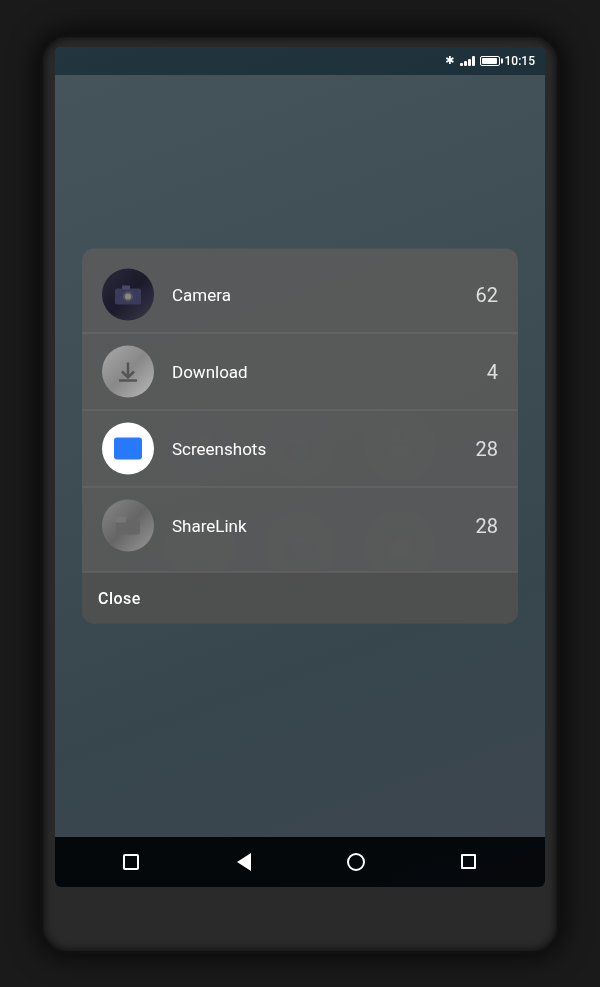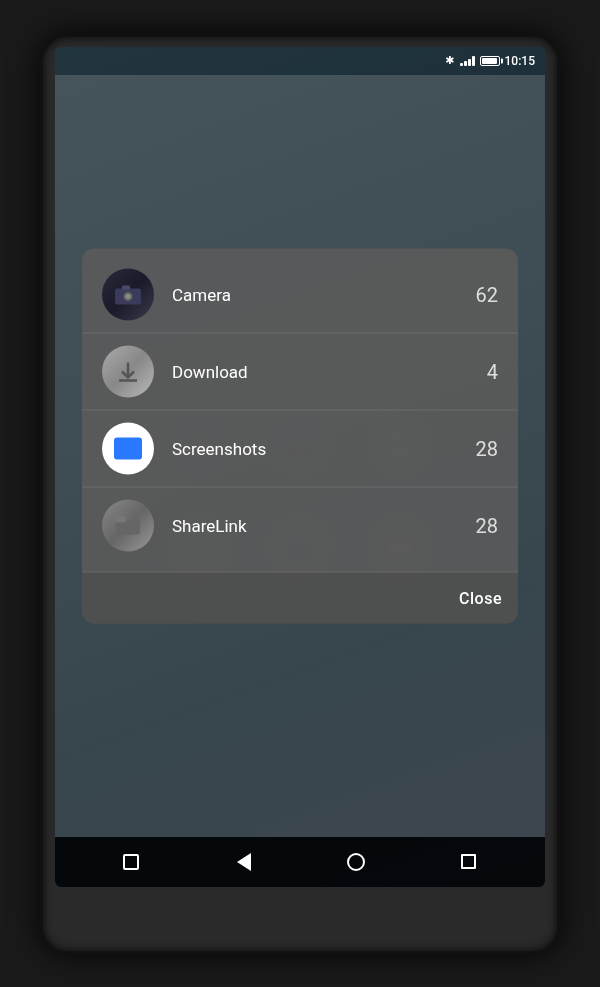--- a/index.html
+++ b/index.html
@@ -218,21 +218,21 @@
       color: rgba(255,255,255,0.8);
       font-size: 20px;
       font-weight: 400;
     }
 
     .modal-close {
       border-top: 1px solid rgba(255,255,255,0.15);
       padding: 16px;
       display: flex;
       align-items: center;
-      justify-content: flex-end;
+      justify-content: flex-start;
       cursor: pointer;
       background: rgba(70,70,70,0.5);
     }
 
     .modal-close-text {
       color: white;
       font-size: 16px;
       font-weight: 500;
       letter-spacing: 0.5px;
     }

